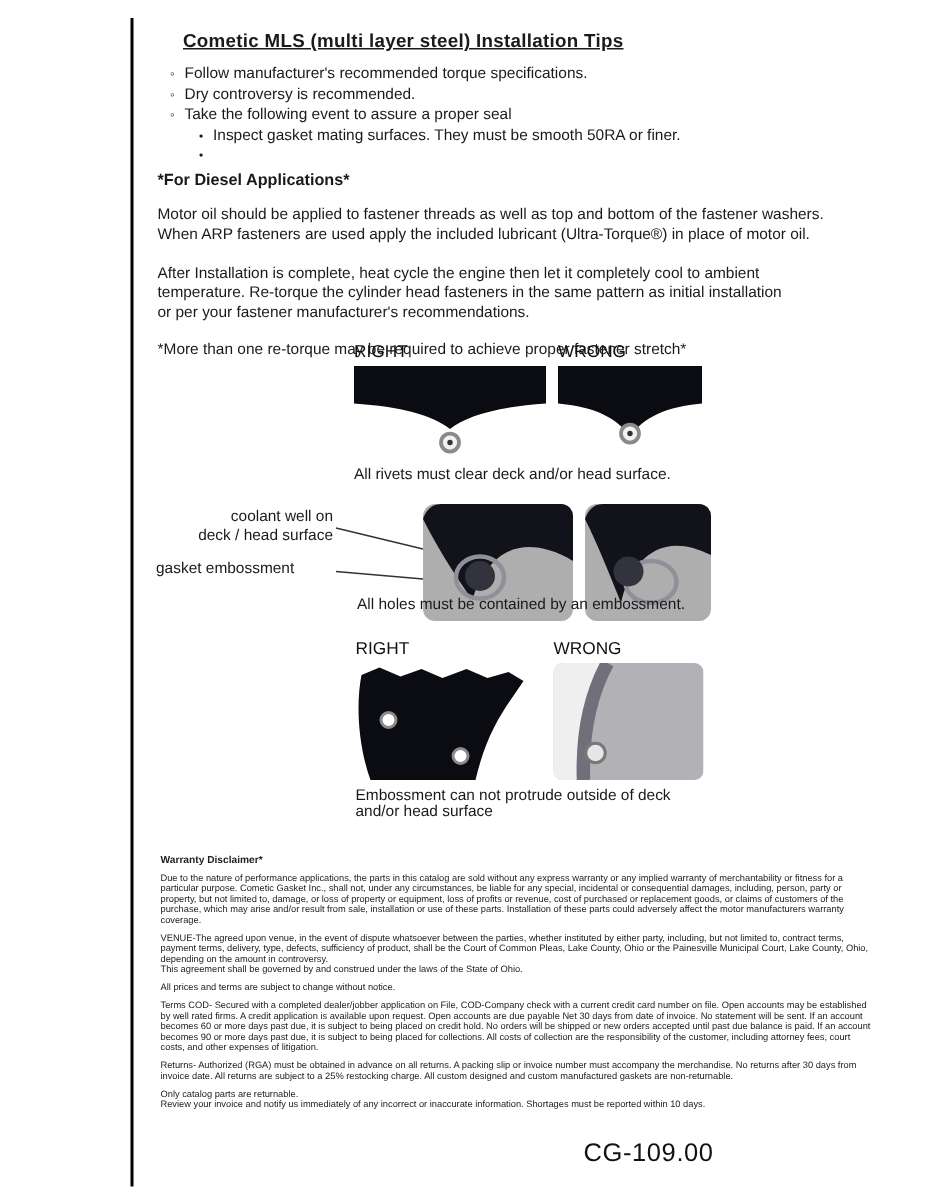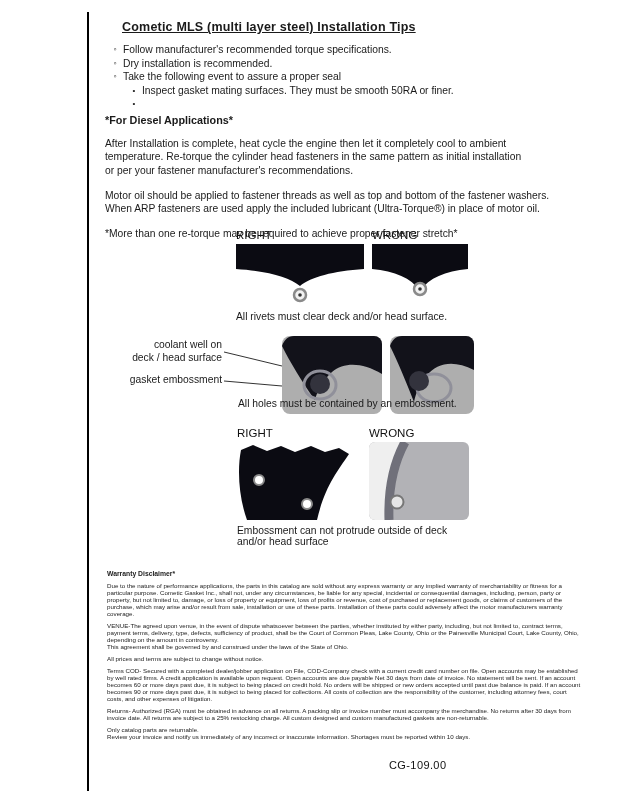--- a/index.html
+++ b/index.html
@@ -26,74 +26,74 @@
   .hdr-row { display:flex; gap:8px; font-size:11.5px; color:#111; margin-bottom:3px; }
   .hdr-row span { display:block; }
   .panel-row { display:flex; gap:8px; }
   .caption { font-size:10.3px; margin-top:5px; }
 
   #fig1 { position:absolute; left:236px; top:229px; }
   #fig1 .h-l { width:128px; } #fig1 .h-r { width:96px; }
 
   #fig2-panels { position:absolute; left:282px; top:336px; display:flex; gap:8px; }
   #fig2-label1 { position:absolute; left:104px; top:339px; width:118px; text-align:right; font-size:10.3px; line-height:12.5px; }
-  #fig2-label2 { position:absolute; left:104px; top:374px; width:118px; text-align:right; font-size:10.3px; }
+  #fig2-label2 { position:absolute; left:104px; top:374px; width:118px; text-align:left; font-size:10.3px; }
   #fig2-arrows { position:absolute; left:222px; top:340px; }
   #fig2-caption { position:absolute; left:238px; top:398px; font-size:10.3px; }
 
   #fig3 { position:absolute; left:237px; top:427px; }
   #fig3 .h-l { width:124px; } #fig3 .h-r { width:100px; }
   #fig3 .caption { width:260px; }
 
   svg { display:block; }
 
   
   #warranty { position:absolute; left:107px; top:570px; width:477px; color:#222; }
   .w-title { font-size:6.8px; font-weight:700; margin-bottom:5px; }
   .w-para { font-size:6.2px; line-height:7px; margin-bottom:5px; }
 
-  #footer { position:absolute; left:389px; top:759px; font-size:11px; letter-spacing:.4px; color:#111; }
+  #footer { position:absolute; left:389px; top:759px; font-size:17px; letter-spacing:.4px; color:#111; }
 </style>
 </head>
 <body>
 
 <div>
 
   <div class="left-rule"></div>
 
   <div id="tips">
     <div class="title">Cometic MLS (multi layer steel) Installation Tips</div>
     <div class="b-row">
       <span class="b-glyph">◦</span>
       <span>Follow manufacturer's recommended torque specifications.</span>
     </div>
     <div class="b-row">
       <span class="b-glyph">◦</span>
-      <span>Dry installation is recommended.</span>
+      <span>Dry controversy is recommended.</span>
     </div>
     <div class="b-row">
       <span class="b-glyph">◦</span>
       <span>Take the following event to assure a proper seal</span>
     </div>
     <div class="b-row sub">
       <span class="b-glyph">•</span>
       <span>Inspect gasket mating surfaces.  They must be smooth 50RA or finer.</span>
     </div>
     <div class="b-row sub">
       <span class="b-glyph">•</span>
     </div>
   </div>
 
   <div id="diesel">
     <div class="d-head">*For Diesel Applications*</div>
+    <div class="d-para pre">Motor oil should be applied to fastener threads as well as top and bottom of the fastener washers.
+When ARP fasteners are used apply the included lubricant (Ultra-Torque®) in place of motor oil.</div>
     <div class="d-para pre">After Installation is complete, heat cycle the engine then let it completely cool to ambient
 temperature. Re-torque the cylinder head fasteners in the same pattern as initial installation
 or per your fastener manufacturer's recommendations.</div>
-    <div class="d-para pre">Motor oil should be applied to fastener threads as well as top and bottom of the fastener washers.
-When ARP fasteners are used apply the included lubricant (Ultra-Torque®) in place of motor oil.</div>
     <div class="d-para">*More than one re-torque may be required to achieve proper fastener stretch*</div>
   </div>
 
   <div id="fig1">
     <div class="hdr-row">
       <span class="h-l">RIGHT</span>
       <span class="h-r">WRONG</span>
     </div>
     <div class="panel-row">
       <svg width="128" height="62" viewBox="0 0 128 62">

